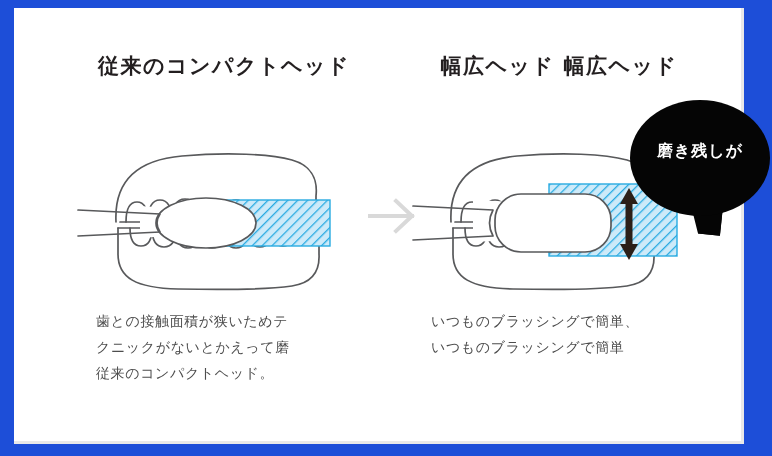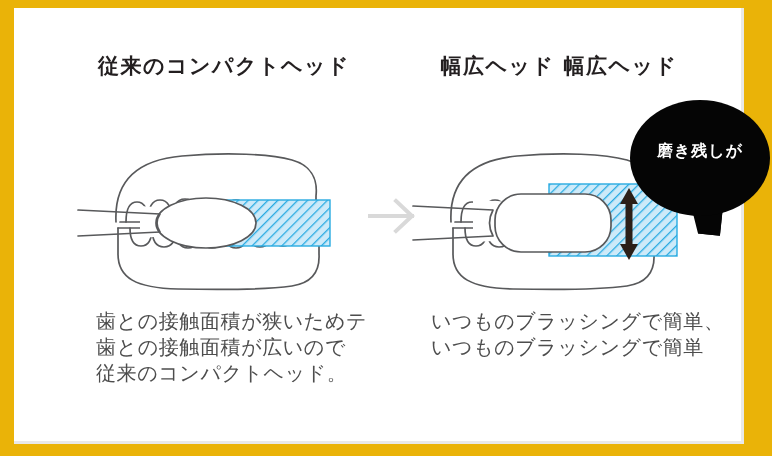--- a/index.html
+++ b/index.html
@@ -10,21 +10,21 @@
   body {
     width: 772px;
     height: 456px;
     font-family: "DejaVu Sans", "Liberation Sans", sans-serif;
     overflow: hidden;
   }
   .canvas {
     position: relative;
     width: 772px;
     height: 456px;
-    background: #eab308;
+    background: #1d4ed8;
     box-sizing: border-box;
   }
   .card {
     position: absolute;
     left: 14px;
     top: 8px;
     width: 730px;
     height: 436px;
     background: #ffffff;
     border-right: 3px solid #e9e9e9;
@@ -60,21 +60,21 @@
     left: 0;
     width: 300px;
     height: 160px;
   }
 
   .body-text {
     position: absolute;
     top: 300px;
     left: 22px;
     width: 262px;
-    font-size: 20px;
+    font-size: 14px;
     line-height: 26px;
     color: #4d4d4d;
     letter-spacing: 0.6px;
   }
   .body-text .line { display: block; white-space: nowrap; }
 
   .center-arrow {
     position: absolute;
     left: 352px;
     top: 186px;
@@ -177,21 +177,21 @@
             <ellipse cx="132" cy="87" rx="50" ry="25" fill="#ffffff" stroke="#58595b" stroke-width="1.7"></ellipse>
             <path d="M4 74 L86 78" fill="none" stroke="#58595b" stroke-width="1.7" stroke-linecap="round"></path>
             <path d="M4 100 L86 96" fill="none" stroke="#58595b" stroke-width="1.7" stroke-linecap="round"></path>
             <path d="M86 78 q-6 9 0 18" fill="#ffffff" stroke="#58595b" stroke-width="1.7"></path>
           </g>
         </svg>
       </div>
 
       <div class="body-text">
         <span class="line">歯との接触面積が狭いためテ</span>
-        <span class="line">歯との接触面積が広いので</span>
+        <span class="line">クニックがないとかえって磨</span>
         <span class="line">従来のコンパクトヘッド。</span>
       </div>
     </div>
 
     <div class="center-arrow">
       <svg viewBox="0 0 56 44" width="56" height="44" xmlns="http://www.w3.org/2000/svg">
         <g fill="none" stroke="#d9d9d9" stroke-width="4" stroke-linecap="square" stroke-linejoin="miter">
           <line x1="4" y1="22" x2="46" y2="22"></line>
           <polyline points="30,7 46,22 30,37"></polyline>
         </g>

